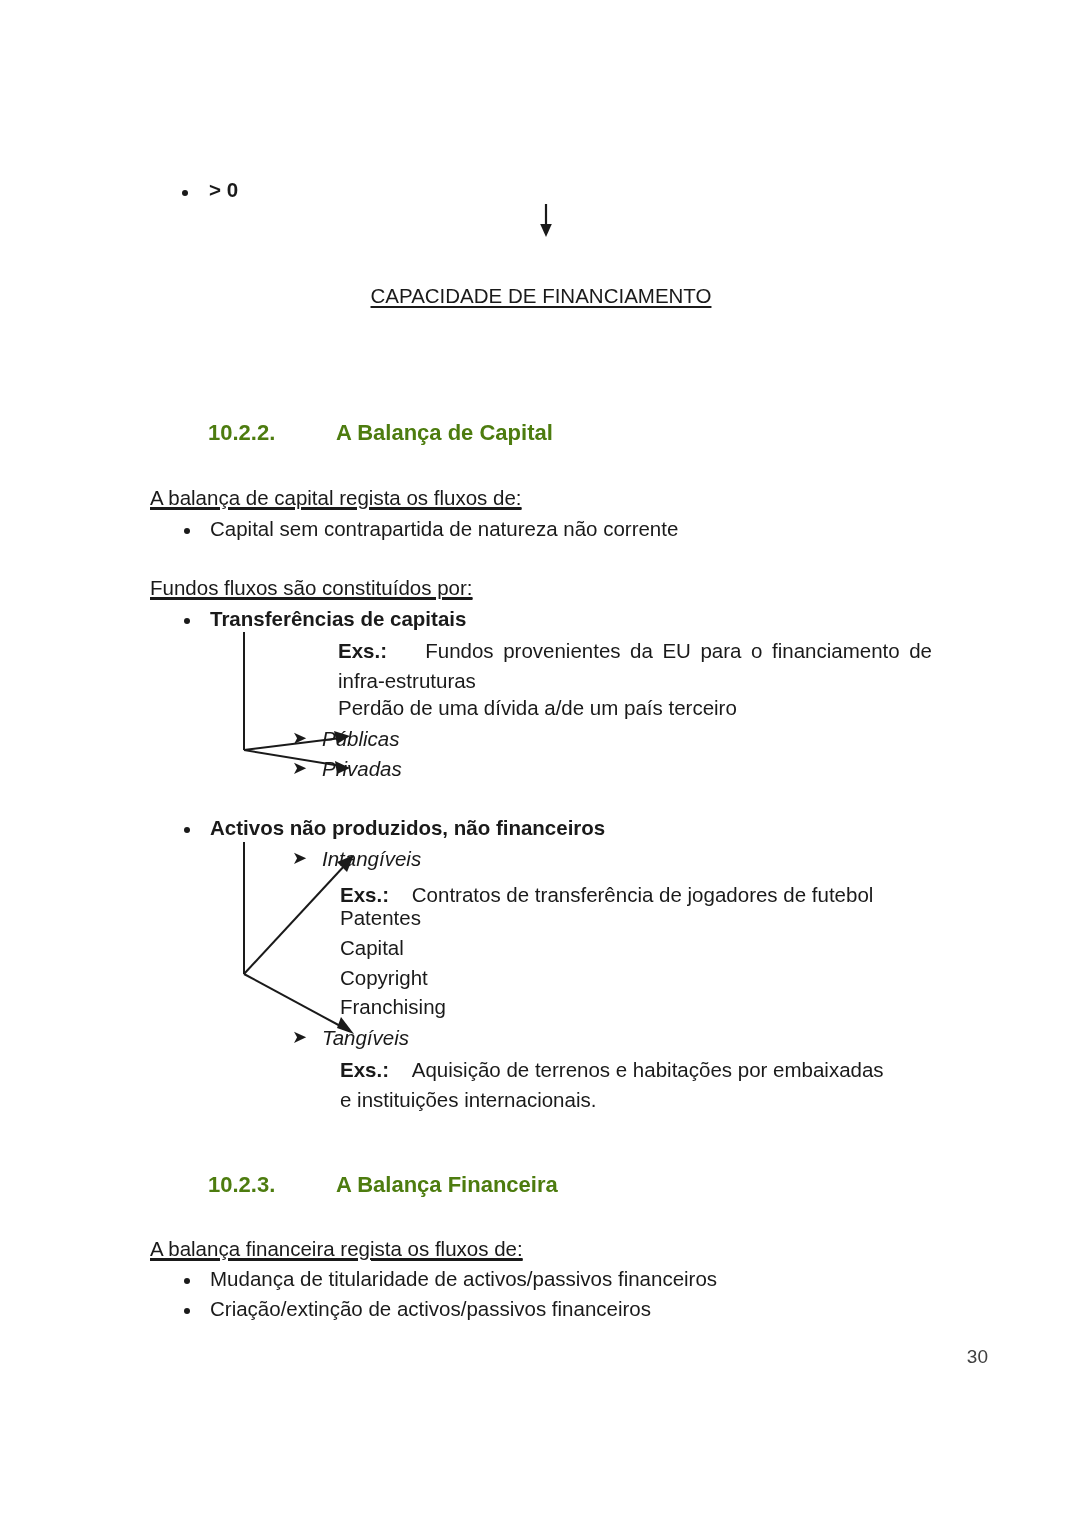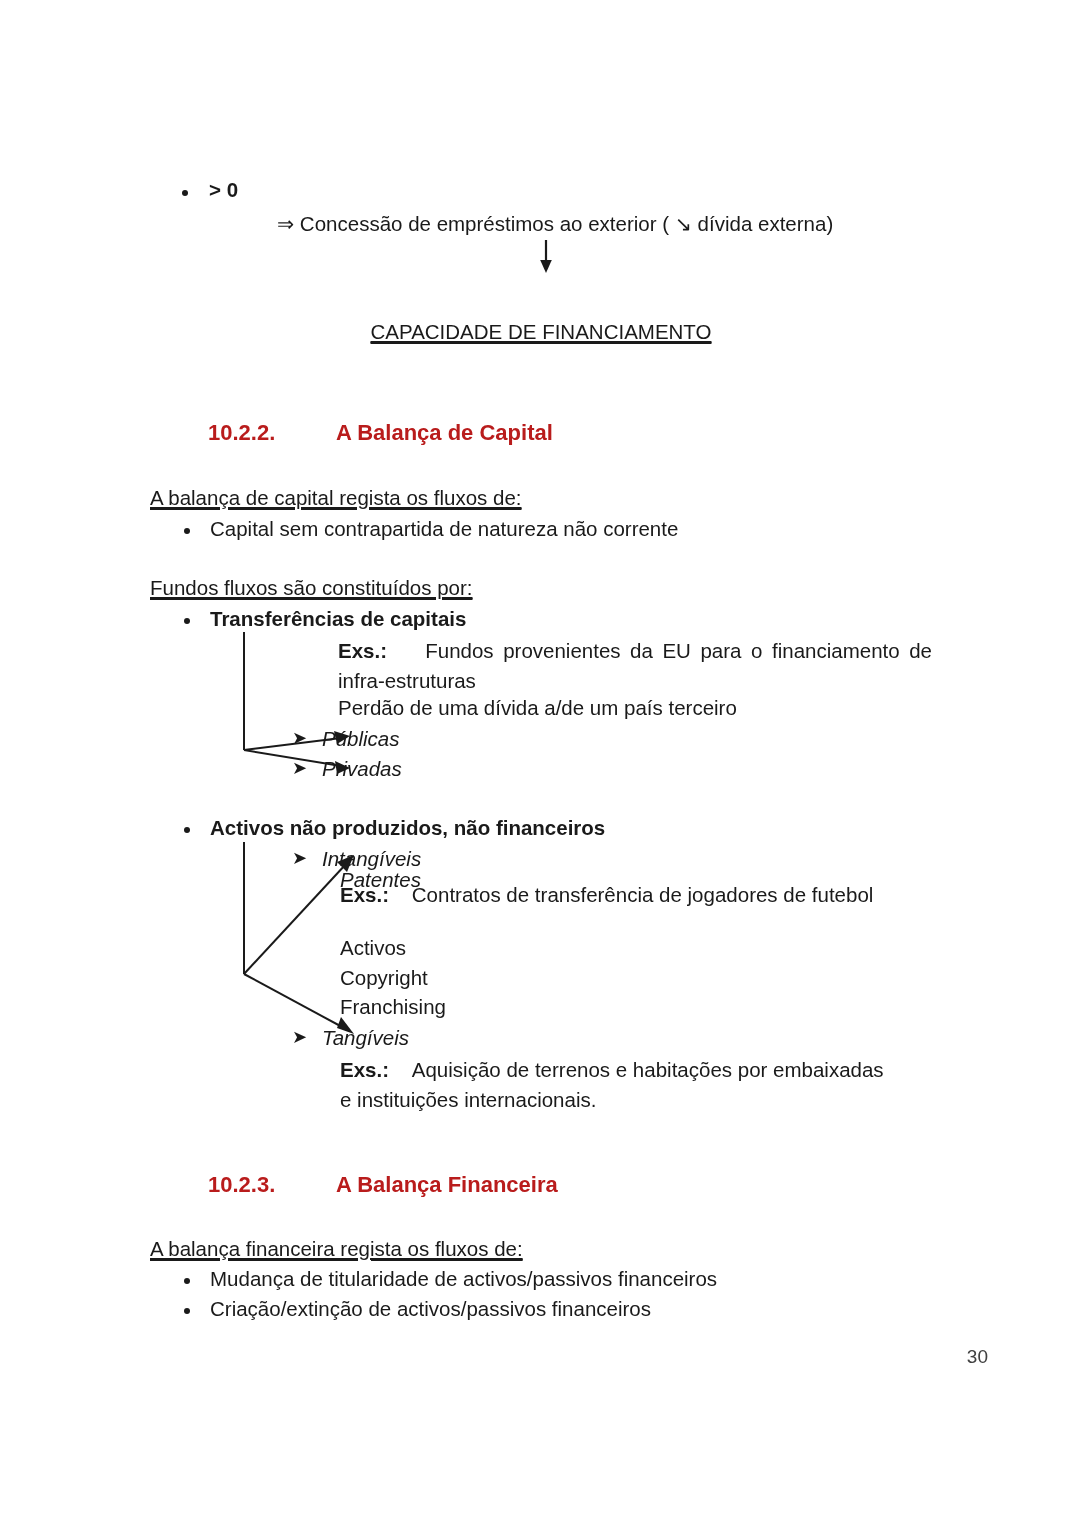--- a/index.html
+++ b/index.html
@@ -52,35 +52,34 @@
   .down-arrow {
     position: absolute;
     left: 384px;
     top: 56px;
   }
 
   .cap-title {
     text-align: center;
     font-size: 20.5px;
     margin-top: 36px;
-    text-decoration: underline;
   }
   .cap-body {
     text-align: center;
     font-size: 20.5px;
     line-height: 1.5;
     margin-top: 4px;
   }
 
   
   .heading {
     position: absolute;
     font-size: 22px;
     font-weight: bold;
-    color: #b91c1c;
+    color: #4d7c0f;
     white-space: nowrap;
   }
   .heading .num { display: inline-block; width: 128px; }
 
   
   .sec-lead { position: absolute; left: 0; font-size: 20.5px; text-decoration: underline; }
 
   .li {
     position: absolute;
     font-size: 20.5px;
@@ -142,23 +141,20 @@
 <div class="page">
   <div class="content">
 
     <div class="blk-top">
 
       <div class="row-gt0">
         <span class="bullet-dot"></span>
         <span class="gt0">&gt; 0</span>
       </div>
 
-      <div class="row-imp2">
-        <span class="imp2">⇒ Concessão de empréstimos ao exterior ( ↘ dívida externa)</span>
-      </div>
 
       <div class="down-arrow-wrap">
         <svg class="down-arrow" width="24" height="34" viewBox="0 0 24 34" style="top:-8px;">
           <line x1="12" y1="0" x2="12" y2="22" stroke="#1a1a1a" stroke-width="2.2"></line>
           <polygon points="12,33 6.2,20 17.8,20" fill="#1a1a1a"></polygon>
         </svg>
       </div>
 
       <div class="cap-title">
         <span class="u">CAPACIDADE DE FINANCIAMENTO</span>
@@ -227,22 +223,22 @@
 
     <div class="arrow-item" style="left:172px; top:847px;">
       <span class="chev">➤</span>
       <span>Intangíveis</span>
     </div>
 
     <div class="exs-block" style="left:190px; top:880px;text-align:center;">
       <span class="b">Exs.:</span><span>&nbsp;&nbsp;&nbsp;&nbsp;</span><span>Contratos de transferência de jogadores de futebol</span>
     </div>
 
-    <div class="plain-item" style="left:190px; top:868px;font-style:italic;">Patentes</div>
-    <div class="plain-item" style="left:190px; top:936px;">Activos</div>
+    <div class="plain-item" style="left:190px; top:906px;">Patentes</div>
+    <div class="plain-item" style="left:190px; top:936px;">Capital</div>
     <div class="plain-item" style="left:190px; top:966px;">Copyright</div>
     <div class="plain-item" style="left:190px; top:995px;">Franchising</div>
 
     <div class="arrow-item" style="left:172px; top:1026px;">
       <span class="chev">➤</span>
       <span>Tangíveis</span>
     </div>
 
     <div class="exs-block" style="left:190px; top:1055px; width:560px;">
       <span class="b">Exs.:</span><span>&nbsp;&nbsp;&nbsp;&nbsp;</span><span>Aquisição de terrenos e habitações por embaixadas e instituições internacionais.</span>

